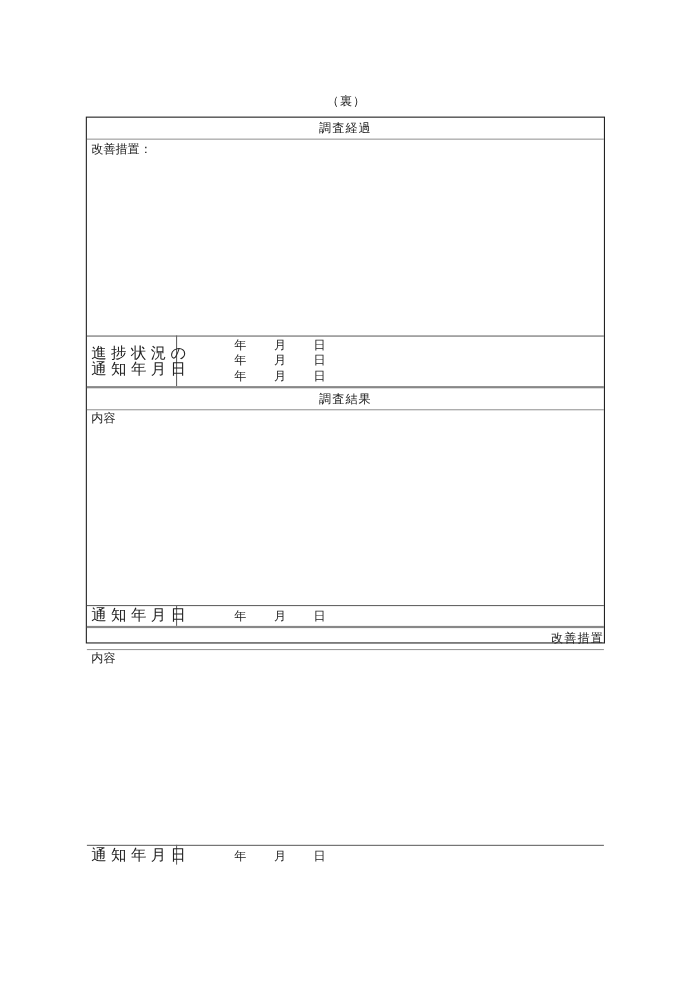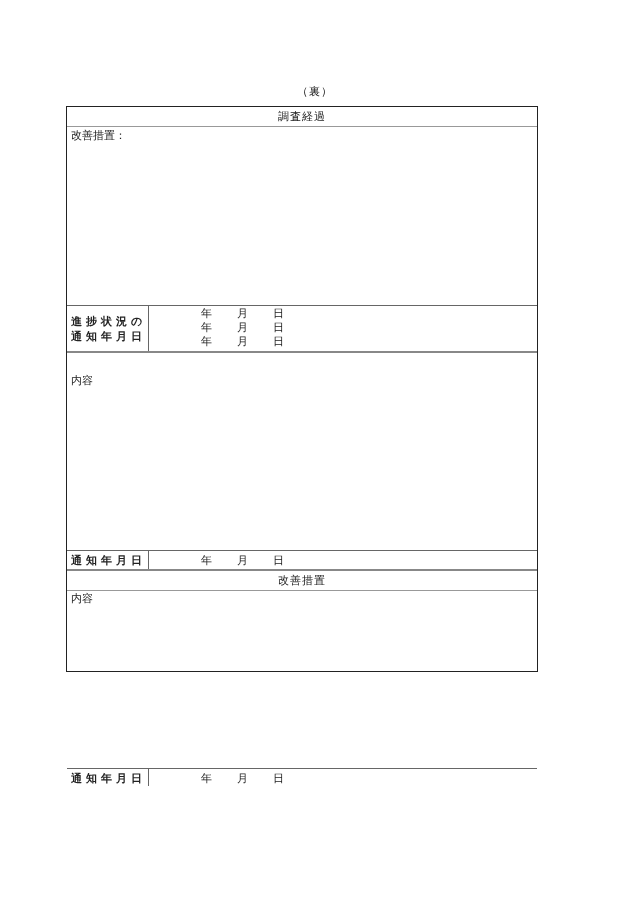--- a/index.html
+++ b/index.html
@@ -19,24 +19,24 @@
       position: absolute;
       top: 84px;
       left: 0;
       width: 630px;
       text-align: center;
       font-size: 11px;
       letter-spacing: 1px;
     }
     .form {
       position: absolute;
-      left: 66px;
+      left: 78px;
       top: 106px;
       width: 472px;
-      height: 566px;
+      height: 479px;
       border: 1.5px solid #222;
       box-sizing: border-box;
       padding-left: 39px;
     }
     .section-header {
       position: absolute;
       left: 0;
       width: 100%;
       height: 20px;
       text-align: center;
@@ -64,24 +64,23 @@
     }
     .vline {
       position: absolute;
       left: 81px;
       width: 0;
       border-left: 1px solid #666;
     }
     .date-label {
       position: absolute;
       left: 4px;
-      font-size: 11px;
+      font-size: 14px;
       letter-spacing: 4px;
       line-height: 15px;
-      font-weight: bold;
     }
     .date-row {
       position: absolute;
       left: 82px;
       width: 200px;
       height: 14px;
       font-size: 11px;
       line-height: 14px;
     }
     .date-row span {
@@ -122,33 +121,34 @@
     <span class="d-month">月</span>
     <span class="d-day">日</span>
   </div>
   <div class="date-row" style="top:228px;">
     <span class="d-year">年</span>
     <span class="d-month">月</span>
     <span class="d-day">日</span>
   </div>
   <div class="hline thick" style="top:244px;"></div>
 
+  <div class="section-header" style="top:246px;">調査結果</div>
   <div class="input-area" style="top:266px;height:177px;"></div>
   <div class="content-label" style="top:267px;">内容</div>
   <div class="hline" style="top:443px;"></div>
   <div class="vline" style="top:443px;height:19px;"></div>
   <div class="date-label" style="top:446px;">通知年月日</div>
   <div class="date-row" style="top:447px;">
     <span class="d-year">年</span>
     <span class="d-month">月</span>
     <span class="d-day">日</span>
   </div>
   <div class="hline thick" style="top:462px;"></div>
 
-  <div class="section-header" style="top:464px;">改善措置</div>
+  <div class="section-header" style="top:464px;text-align:right;">改善措置</div>
   <div class="input-area" style="top:484px;height:177px;"></div>
   <div class="content-label" style="top:485px;">内容</div>
   <div class="hline" style="top:661px;"></div>
   <div class="vline" style="top:661px;height:18px;"></div>
   <div class="date-label" style="top:664px;">通知年月日</div>
   <div class="date-row" style="top:665px;">
     <span class="d-year">年</span>
     <span class="d-month">月</span>
     <span class="d-day">日</span>
   </div>

